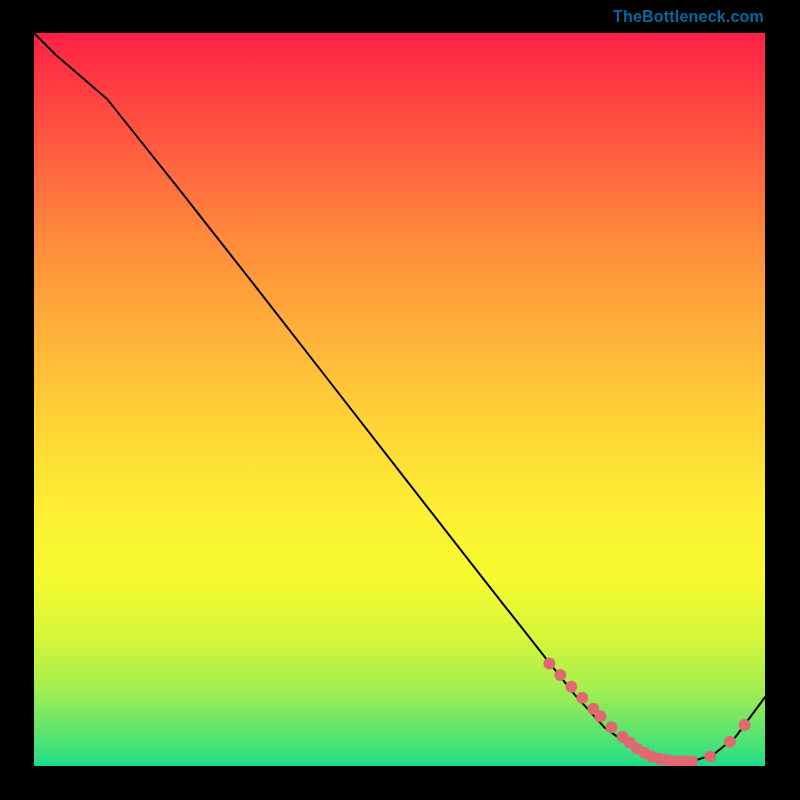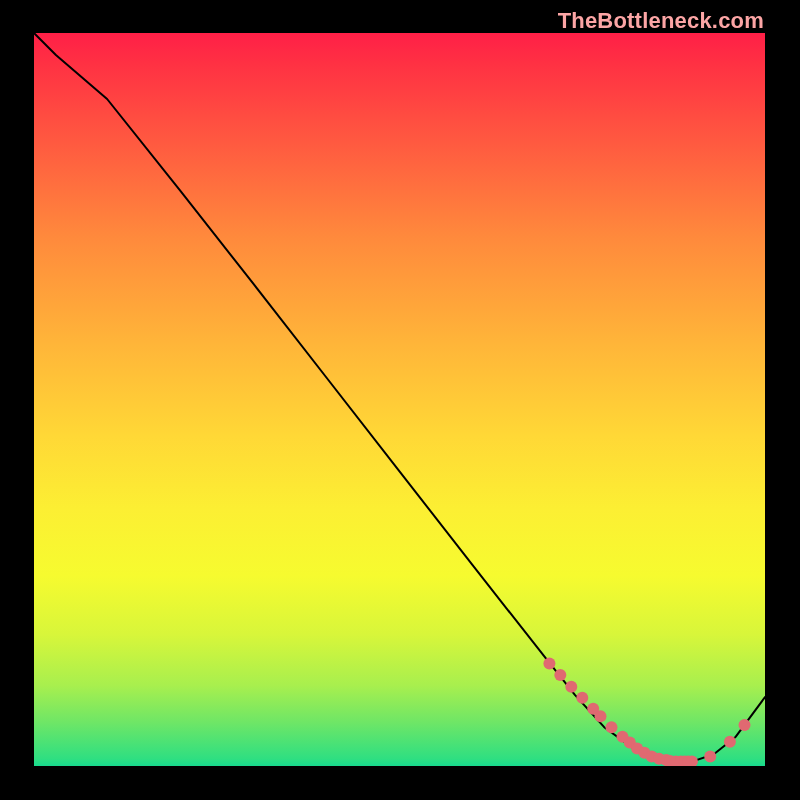--- a/index.html
+++ b/index.html
@@ -39,23 +39,23 @@
       #6fe666 94%,
       #2fdf81 99%,
       #18db8e 100%
     );
   }
   .watermark {
     position: absolute;
     top: 8px;
     right: 36px;
     font-family: Arial, Helvetica, sans-serif;
-    font-size: 22px;
+    font-size: 16px;
     font-weight: 600;
-    color: #fca5a5;
+    color: #0369a1;
     letter-spacing: 0.2px;
   }
   svg.overlay {
     position: absolute;
     left: 34px;
     top: 33px;
     width: 731px;
     height: 733px;
     pointer-events: none;
   }

